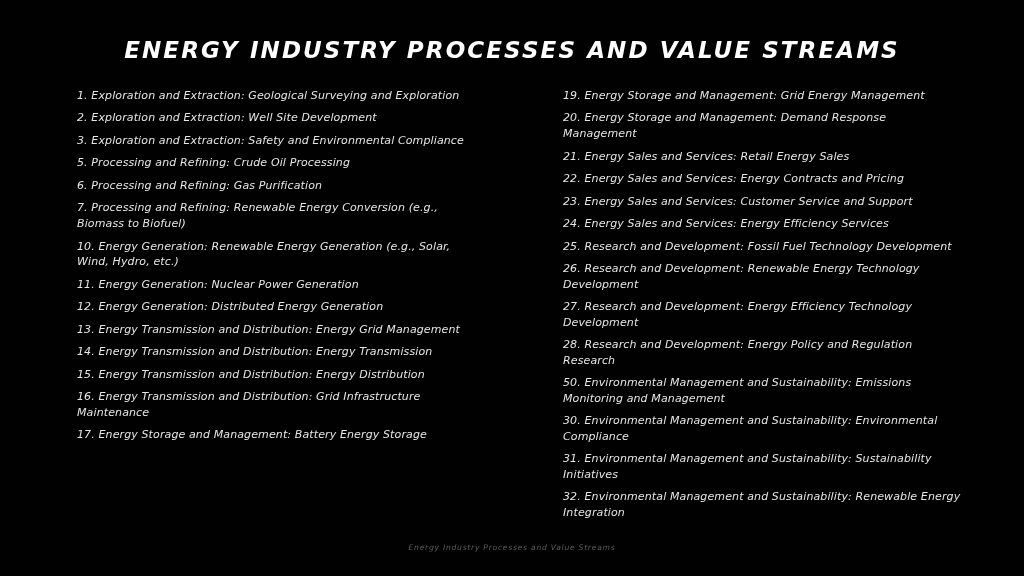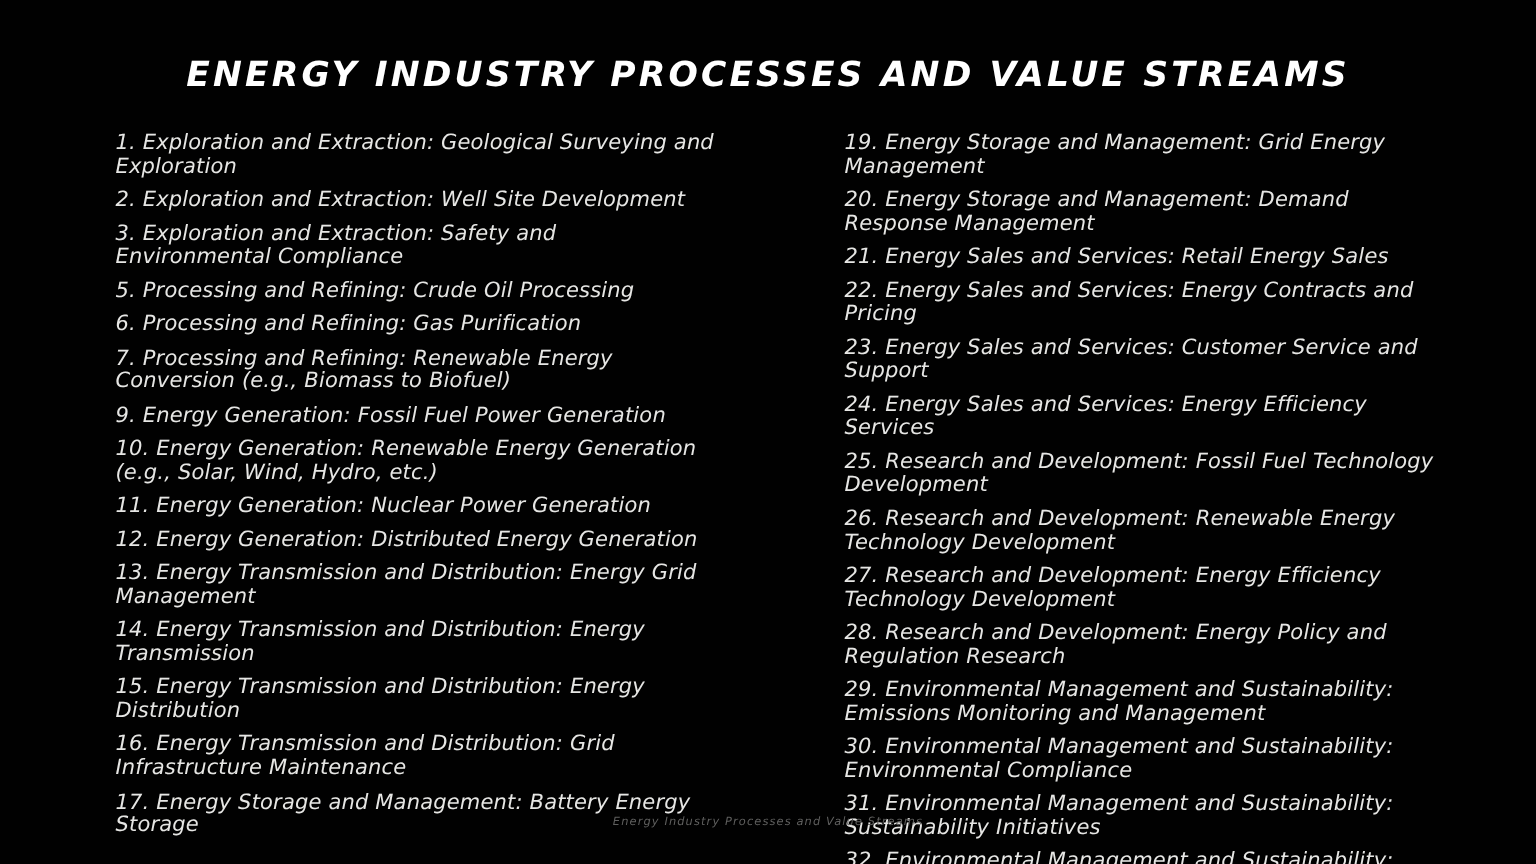--- a/index.html
+++ b/index.html
@@ -53,21 +53,21 @@
     position: absolute;
     top: 0;
   }
 
   .column-left  { left: 77px;  width: 400px; }
   .column-right { left: 563px; width: 400px; }
 
   .list-item {
     color: #e6e6e4;
     font-family: "DejaVu Sans", sans-serif;
-    font-size: 14px;
+    font-size: 11px;
     font-weight: normal;
     line-height: 15.6px;
     letter-spacing: 0.12px;
     margin-bottom: 6.9px;
     text-align: left;
   }
 
   .footer-note {
     position: absolute;
     top: 543px;
@@ -91,21 +91,20 @@
 
   <div class="columns">
 
     <div class="column column-left" id="col-left">
         <p class="list-item">1. Exploration and Extraction: Geological Surveying and Exploration</p>
         <p class="list-item">2. Exploration and Extraction: Well Site Development</p>
         <p class="list-item">3. Exploration and Extraction: Safety and Environmental Compliance</p>
         <p class="list-item">5. Processing and Refining: Crude Oil Processing</p>
         <p class="list-item">6. Processing and Refining: Gas Purification</p>
         <p class="list-item">7. Processing and Refining: Renewable Energy Conversion (e.g., Biomass to Biofuel)</p>
-        <p class="list-item">9. Energy Generation: Fossil Fuel Power Generation</p>
         <p class="list-item">10. Energy Generation: Renewable Energy Generation (e.g., Solar, Wind, Hydro, etc.)</p>
         <p class="list-item">11. Energy Generation: Nuclear Power Generation</p>
         <p class="list-item">12. Energy Generation: Distributed Energy Generation</p>
         <p class="list-item">13. Energy Transmission and Distribution: Energy Grid Management</p>
         <p class="list-item">14. Energy Transmission and Distribution: Energy Transmission</p>
         <p class="list-item">15. Energy Transmission and Distribution: Energy Distribution</p>
         <p class="list-item">16. Energy Transmission and Distribution: Grid Infrastructure Maintenance</p>
         <p class="list-item">17. Energy Storage and Management: Battery Energy Storage</p>
       </div>
 
@@ -113,21 +112,21 @@
         <p class="list-item">19. Energy Storage and Management: Grid Energy Management</p>
         <p class="list-item">20. Energy Storage and Management: Demand Response Management</p>
         <p class="list-item">21. Energy Sales and Services: Retail Energy Sales</p>
         <p class="list-item">22. Energy Sales and Services: Energy Contracts and Pricing</p>
         <p class="list-item">23. Energy Sales and Services: Customer Service and Support</p>
         <p class="list-item">24. Energy Sales and Services: Energy Efficiency Services</p>
         <p class="list-item">25. Research and Development: Fossil Fuel Technology Development</p>
         <p class="list-item">26. Research and Development: Renewable Energy Technology Development</p>
         <p class="list-item">27. Research and Development: Energy Efficiency Technology Development</p>
         <p class="list-item">28. Research and Development: Energy Policy and Regulation Research</p>
-        <p class="list-item">29. Environmental Management and Sustainability: Emissions Monitoring and Management</p>
+        <p class="list-item">50. Environmental Management and Sustainability: Emissions Monitoring and Management</p>
         <p class="list-item">30. Environmental Management and Sustainability: Environmental Compliance</p>
         <p class="list-item">31. Environmental Management and Sustainability: Sustainability Initiatives</p>
         <p class="list-item">32. Environmental Management and Sustainability: Renewable Energy Integration</p>
       </div>
 
   </div>
 
   <div class="footer-note">Energy Industry Processes and Value Streams</div>
 
 </div>

